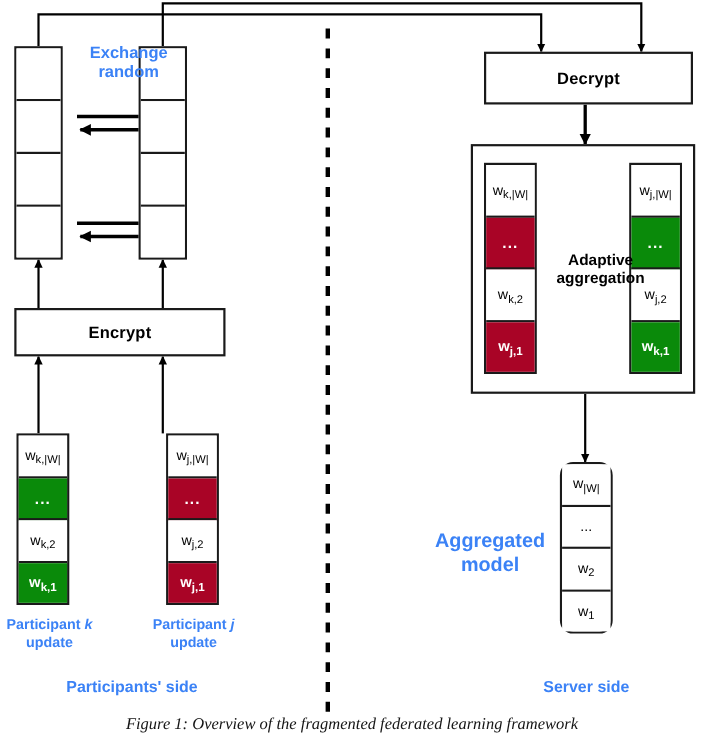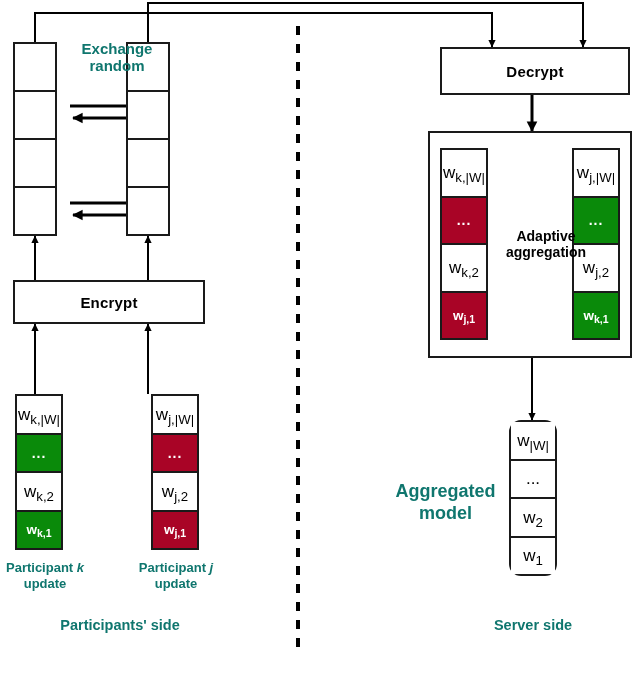--- a/index.html
+++ b/index.html
@@ -68,21 +68,21 @@
     flex-direction: column;
   }
   .wcell {
     flex: 1 1 0;
     border-bottom: 2px solid #1a1a1a;
     display: flex;
     align-items: center;
     justify-content: center;
     background: #ffffff;
     color: #000000;
-    font-size: 17px;
+    font-size: 13px;
     line-height: 1;
     white-space: nowrap;
   }
   .wcell:last-child { border-bottom: none; }
   .wcell.green { background: #0a8a0a; color: #ffffff; border-color: #1a1a1a; }
   .wcell.red   { background: #a90426; color: #ffffff; border-color: #1a1a1a; }
   .wcell.bold  { font-weight: bold; font-size: 13.5px; }
   .wcell.dots  { font-weight: bold; letter-spacing: 1px; font-size: 14px; }
   .wcell sub {
     font-size: 0.78em;
@@ -102,21 +102,21 @@
     text-align: center;
     font-weight: bold;
     font-size: 14px;
     line-height: 1.15;
     color: #000000;
   }
 
   
   .lbl {
     position: absolute;
-    color: #0f766e;
+    color: #3b82f6;
     text-align: center;
     line-height: 1.15;
   }
   .lbl.exchange {
     font-weight: bold;
     font-size: 15px;
     line-height: 1.13;
   }
   .lbl.part-cap { font-weight: bold; font-size: 13px; line-height: 1.2; }
   .lbl.part-cap i { font-style: italic; font-weight: bold; }
@@ -340,14 +340,17 @@
     </div>
   </div>
 
   <div class="lbl agg-model" style="left:393px; top:481px; width:105px;">
     <div>Aggregated</div>
     <div>model</div>
   </div>
 
   <div class="lbl side" style="left:443px; top:617px; width:180px;">Server side</div>
 
+  <div id="caption">
+    <i>Figure 1: Overview of the fragmented federated learning framework</i>
+  </div>
 
 </div>
 
 </body></html>

